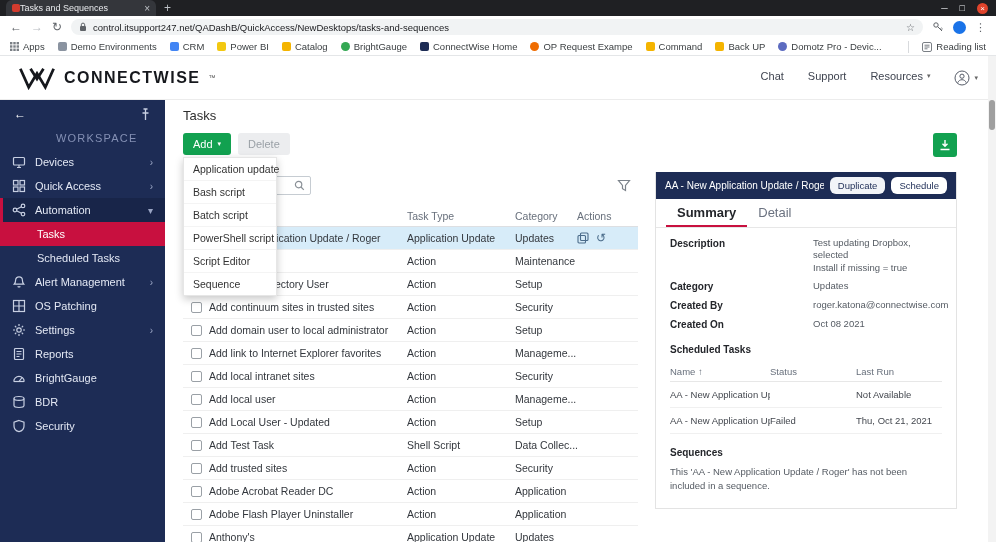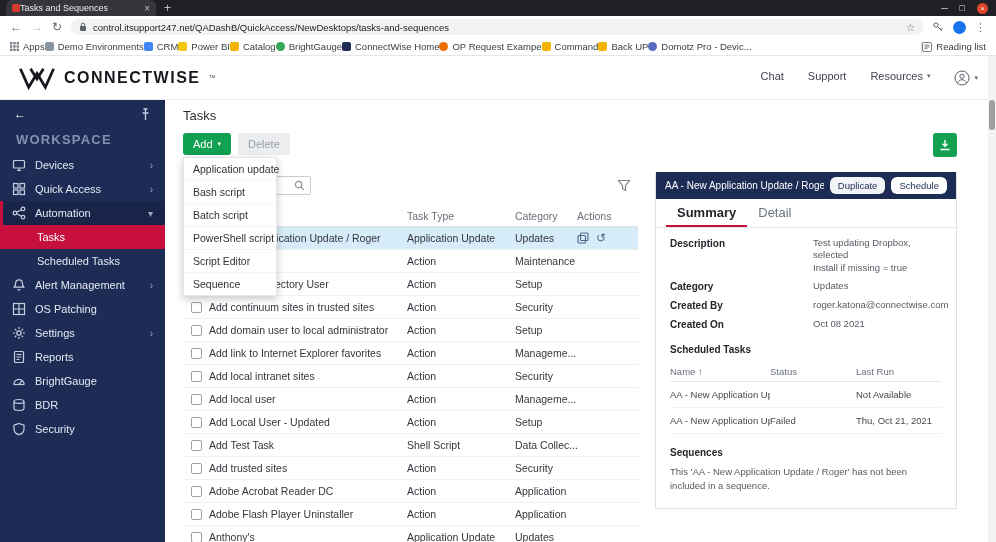--- a/index.html
+++ b/index.html
@@ -18,39 +18,39 @@
 
   .btoolbar { position: absolute; top: 16px; left: 0; right: 0; height: 22px; background: #fff; display: flex; align-items: center; gap: 9px; padding: 0 10px; }
   .navico { color: #5f6368; font-size: 12px; line-height: 1; }
   .navico.dis { color: #b8bcc1; }
   .omnibox { flex: 1; height: 16px; background: #f1f3f4; border-radius: 8px; display: flex; align-items: center; gap: 6px; padding: 0 8px; font-size: 9.5px; color: #202124; }
   .omni-url { flex: 1; white-space: nowrap; overflow: hidden; }
   .star { color: #5f6368; font-size: 10px; }
   .avatar-blue { width: 13px; height: 13px; border-radius: 50%; background: #1a73e8; }
   .kebab { color: #5f6368; font-size: 11px; }
 
-  .bookmarks { position: absolute; top: 38px; left: 0; right: 0; height: 18px; background: #fff; border-bottom: 1px solid #e4e6e8; display: flex; align-items: center; padding: 0 10px; font-size: 9.5px; color: #3c4043; }
+  .bookmarks { position: absolute; top: 38px; left: 0; right: 0; height: 18px; background: #fff; border-bottom: 1px solid #e4e6e8; display: flex; align-items: center; gap: 13px; padding: 0 10px; font-size: 9.5px; color: #3c4043; }
   .bm { display: flex; align-items: center; gap: 4px; white-space: nowrap; }
   .bm-dot { width: 9px; height: 9px; border-radius: 2px; flex: 0 0 auto; }
   .bm-sep { width: 1px; height: 12px; background: #d8dadd; margin-left: auto; }
 
   
   .appheader { position: absolute; top: 56px; left: 0; right: 0; height: 44px; background: #fff; border-bottom: 1px solid #ececec; display: flex; align-items: center; padding: 0 18px; }
   .logo { display: flex; align-items: center; gap: 8px; }
   .logo-text { font-size: 16px; font-weight: bold; letter-spacing: 1.5px; color: #16181d; }
   .tm { font-size: 7px; color: #555; vertical-align: top; }
   .header-links { margin-left: auto; display: flex; align-items: flex-start; gap: 24px; font-size: 11px; color: #3f4450; }
   .hl { display: flex; align-items: center; gap: 4px; }
   .chev-sm { font-size: 7px; color: #666; }
 
   
   .sidebar { position: absolute; top: 100px; left: 0; width: 165px; bottom: 0; background: #1d2c55; color: #e3e8f4; }
   .sb-top { display: flex; align-items: center; justify-content: space-between; height: 24px; padding: 0 14px; margin-top: 2px; }
   .sb-back { color: #fff; font-size: 12px; }
-  .ws-label { font-size: 13px; letter-spacing: 1.2px; color: #8490b4; padding: 6px 16px 6px 16px; font-weight: bold; }
+  .ws-label { font-size: 11px; letter-spacing: 1.2px; color: #8490b4; padding: 6px 16px 6px 16px; font-weight: normal; margin-left: 40px; }
   .nav-item { height: 24px; display: flex; align-items: center; padding: 0 12px; gap: 9px; font-size: 11px; color: #e3e8f4; cursor: default; }
   .nav-item svg { flex: 0 0 auto; }
   .nav-item .chev { margin-left: auto; font-size: 10px; color: #9aa5c4; }
   .nav-item.automation { background: #182549; box-shadow: inset 3px 0 0 #c8103f; }
   .nav-item.sub { padding-left: 37px; }
   .nav-item.selected { background: #c8103f; color: #fff; }
 
   
   .main { position: absolute; left: 165px; top: 100px; right: 0; bottom: 0; background: #fff; }
   .page-title { position: absolute; left: 18px; top: 8px; font-size: 13px; color: #2e2e2e; }

